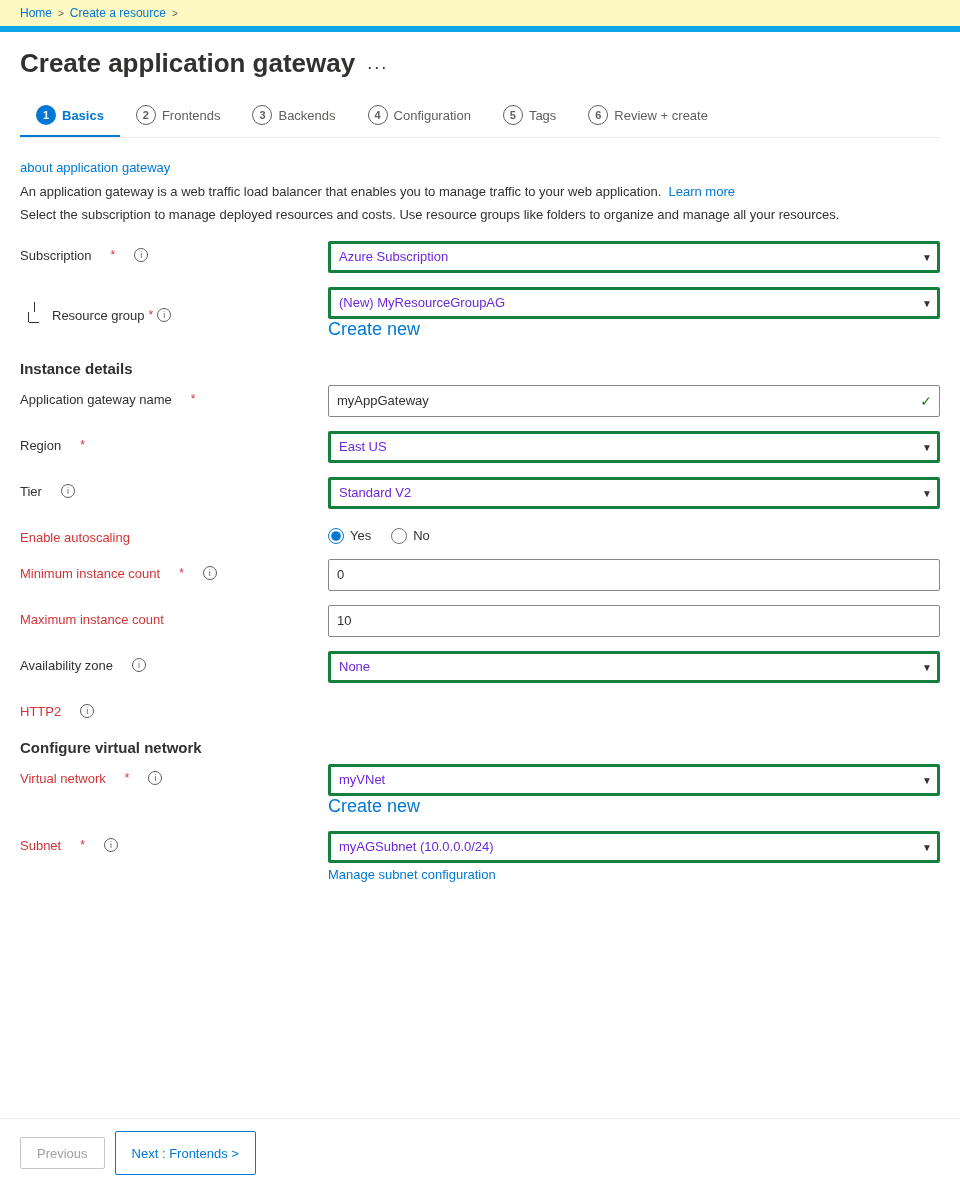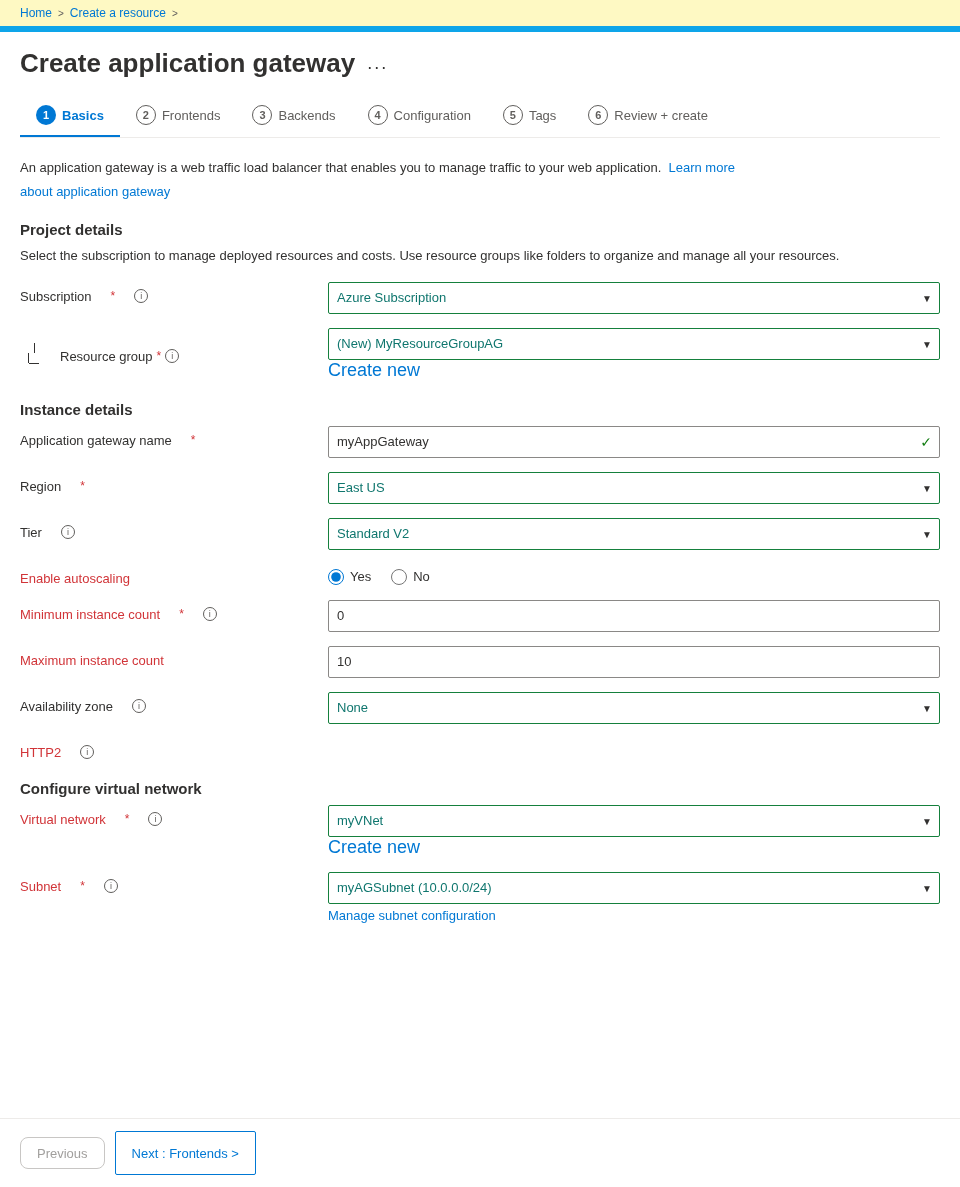--- a/index.html
+++ b/index.html
@@ -139,26 +139,26 @@
     .form-control {
       flex: 1;
     }
     .select-wrapper {
       position: relative;
       width: 100%;
     }
     .select-wrapper select {
       width: 100%;
       height: 32px;
-      border: 1px solid #15803d;
+      border: 3px solid #15803d;
       border-radius: 2px;
       background: #fff;
       padding: 0 44px 0 8px;
       font-size: 13px;
-      color: #0f766e;
+      color: #6d28d9;
       appearance: none;
       -webkit-appearance: none;
       cursor: pointer;
     }
     .select-arrow {
       position: absolute;
       right: 8px;
       top: 50%;
       transform: translateY(-50%);
       pointer-events: none;
@@ -244,21 +244,21 @@
       align-items: center;
       gap: 10px;
     }
     .btn-prev {
       height: 32px;
       padding: 0 16px;
       border: 1px solid #8a8886;
       background: #fff;
       color: #323130;
       font-size: 13px;
-      border-radius: 8px;
+      border-radius: 2px;
       cursor: pointer;
     }
     .btn-prev:disabled {
       color: #a19f9d;
       border-color: #c8c6c4;
       cursor: default;
     }
     .btn-next {
       height: 44px;
       padding: 0 16px;
@@ -319,48 +319,47 @@
     <div class="tab">
       <span class="tab-circle">6</span>
       <span>Review + create</span>
     </div>
   </div>
 </div>
 
 <div class="form-container">
 
   <p class="info-text">
+    <a href="#">about application gateway</a>
+  </p>
+  <p class="info-text">
     <span>An application gateway is a web traffic load balancer that enables you to manage traffic to your web application.</span>&nbsp;
     <a href="#">Learn more</a>
   </p>
-  <p class="info-text">
-    <a href="#">about application gateway</a>
-  </p>
-
-  <div class="section-title">Project details</div>
+
   <p class="section-desc">Select the subscription to manage deployed resources and costs. Use resource groups like folders to organize and manage all your resources.</p>
 
   <div class="form-row">
     <div class="form-label">
       <span>Subscription</span>
       <span class="required">*</span>
       <i class="info-icon">i</i>
     </div>
     <div class="form-control">
       <div class="select-wrapper">
         <select>
           <option>Azure Subscription</option>
         </select>
         <span class="select-arrow">▼</span>
       </div>
     </div>
   </div>
 
   <div class="resource-group-indent">
-    <div style="width:300px; min-width:300px; padding-top:7px; display:flex; align-items:flex-end; gap:16px;">
+    <div style="width:300px; min-width:300px; padding-top:7px; display:flex; align-items:flex-end; gap:8px;">
       <div style="display:flex; flex-direction:column; width:24px; padding-left:8px;">
         <div style="width:1px; height:10px; background:#323130; margin-left:6px;"></div>
         <div style="display:flex;">
           <div style="width:1px; height:10px; background:#323130;"></div>
           <div style="width:10px; height:1px; background:#323130; margin-top:10px;"></div>
         </div>
       </div>
       <div style="display:flex; align-items:center; gap:4px; padding-top:14px;">
         <span>Resource group</span>
         <span class="required">*</span>

